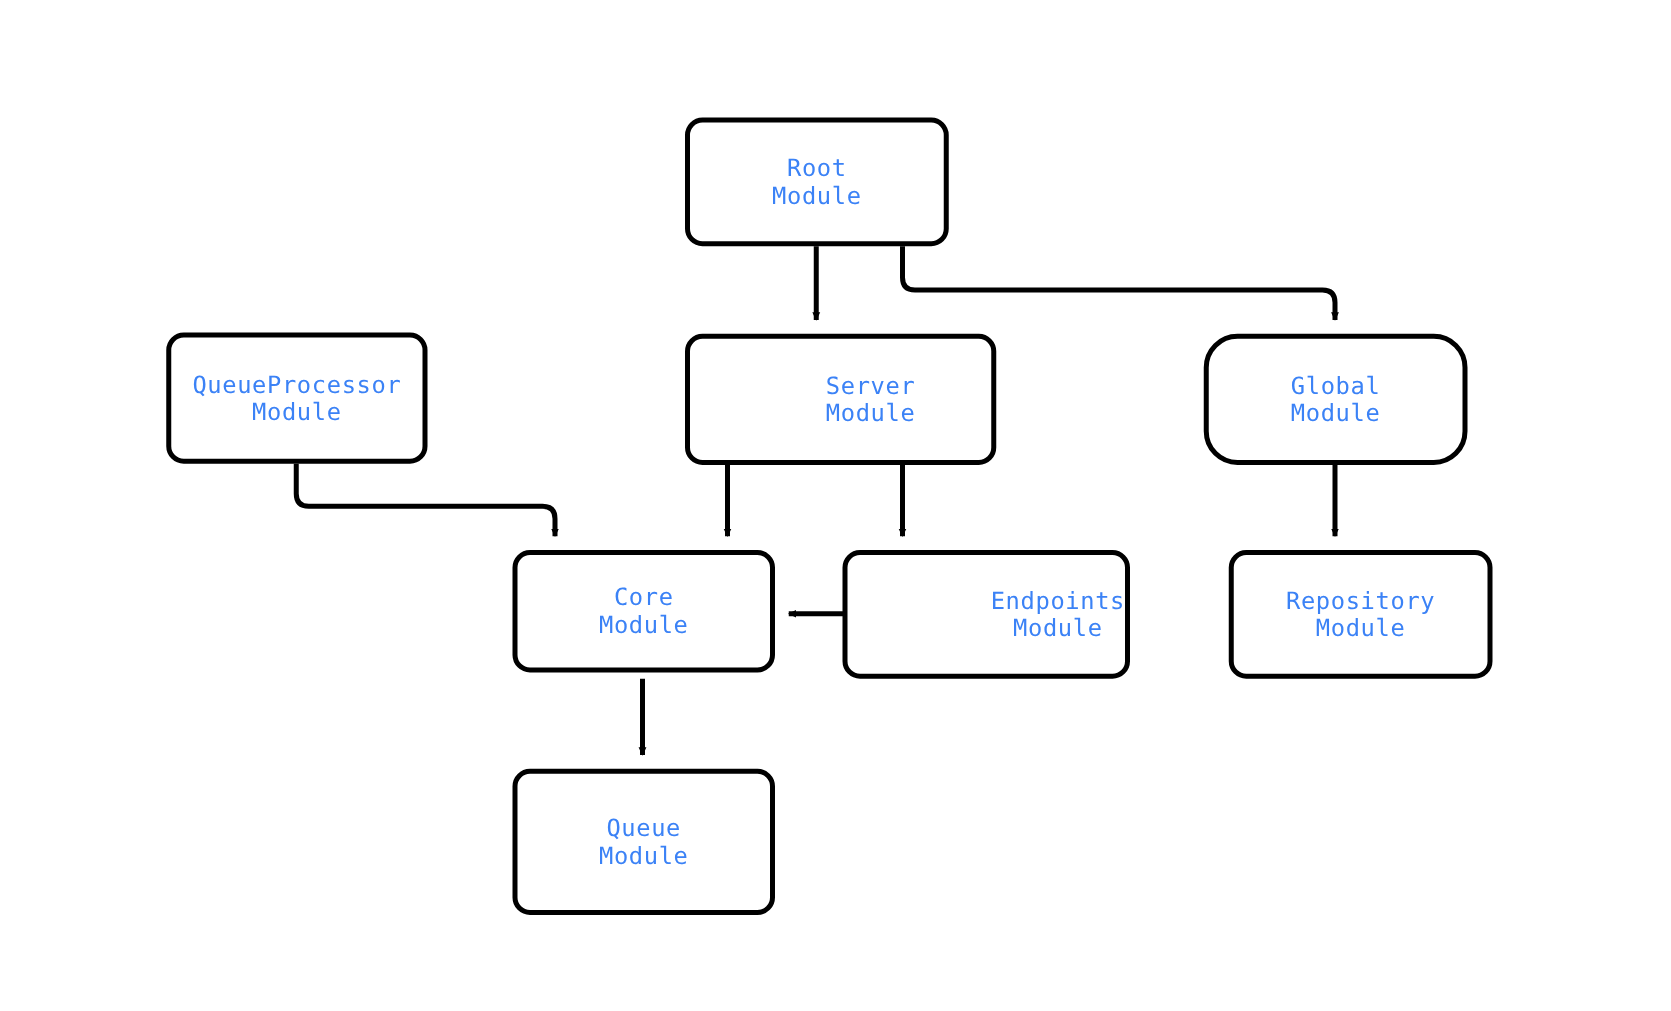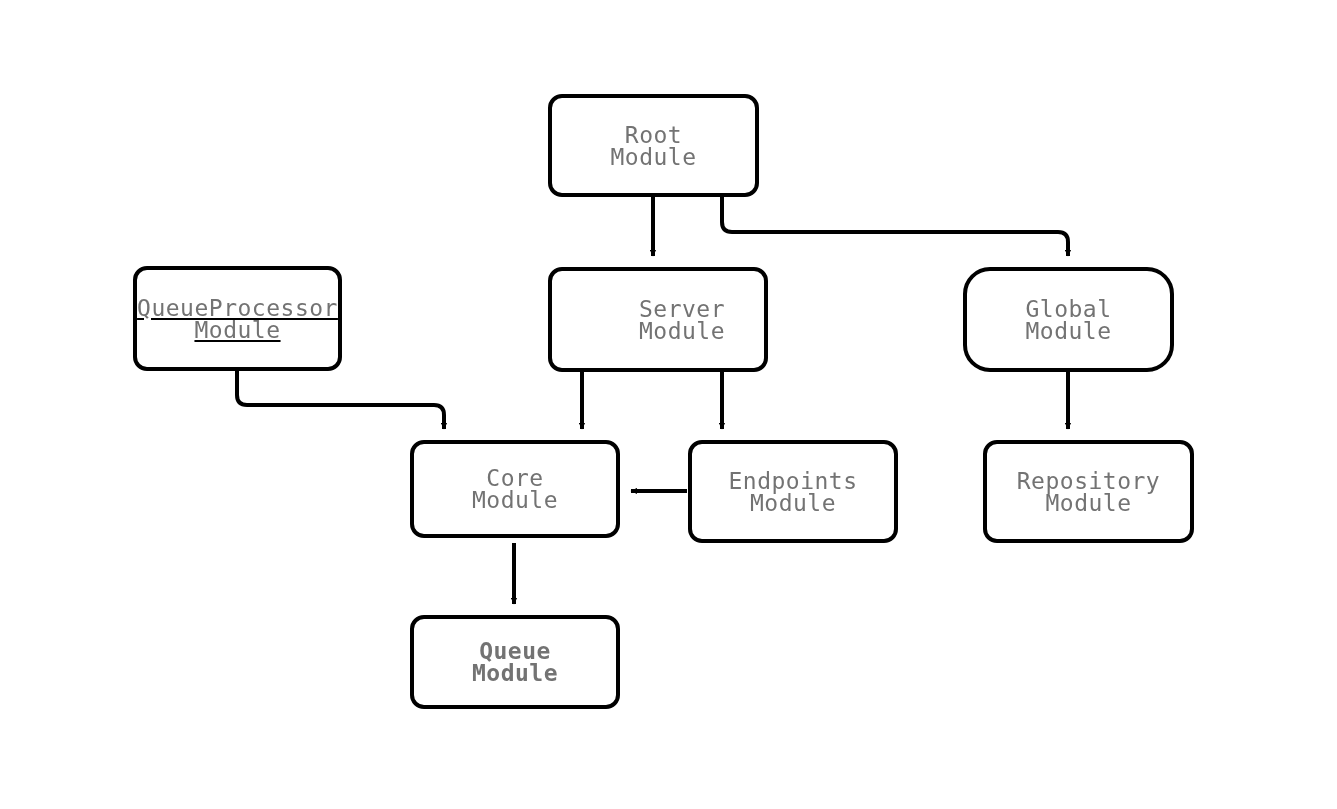--- a/index.html
+++ b/index.html
@@ -29,23 +29,23 @@
     background: #ffffff;
     border: 4px solid #000000;
     border-radius: 14px;
     display: flex;
     flex-direction: column;
     align-items: center;
     justify-content: center;
     z-index: 2;
   }
   .node-label {
-    color: #737373;
+    color: #3b82f6;
     font-family: "DejaVu Sans Mono", "Liberation Mono", monospace;
-    font-size: 23px;
+    font-size: 19px;
     line-height: 22px;
     letter-spacing: 0.5px;
     text-align: center;
     white-space: pre;
     user-select: none;
   }
 </style>
 </head>
 <body>
 
@@ -73,48 +73,48 @@
     <path d="M 1068 372 L 1068 429" fill="none" stroke="#000000" stroke-width="4" marker-end="url(#arrow-head)"></path>
 
     <path d="M 514 543 L 514 604" fill="none" stroke="#000000" stroke-width="4" marker-end="url(#arrow-head)"></path>
   </svg>
 
   <div class="node" style="left:548px; top:94px; width:211px; height:103px;">
     <div class="node-label">Root
 Module</div>
   </div>
 
-  <div class="node" style="left:133px; top:266px; width:209px; height:105px;text-decoration:underline;">
+  <div class="node" style="left:133px; top:266px; width:209px; height:105px;">
     <div class="node-label">QueueProcessor
 Module</div>
   </div>
 
-  <div class="node" style="left:548px; top:267px; width:220px; height:105px;padding-left:48px;">
+  <div class="node" style="left:548px; top:267px; width:249px; height:105px;padding-left:48px;">
     <div class="node-label">Server
 Module</div>
   </div>
 
   <div class="node" style="left:963px; top:267px; width:211px; height:105px;border-radius:27px;">
     <div class="node-label">Global
 Module</div>
   </div>
 
   <div class="node" style="left:410px; top:440px; width:210px; height:98px;">
     <div class="node-label">Core
 Module</div>
   </div>
 
-  <div class="node" style="left:688px; top:440px; width:210px; height:103px;">
+  <div class="node" style="left:674px; top:440px; width:230px; height:103px;align-items:flex-end;">
     <div class="node-label">Endpoints
 Module</div>
   </div>
 
   <div class="node" style="left:963px; top:440px; width:211px; height:103px;margin-left:20px;">
     <div class="node-label">Repository
 Module</div>
   </div>
 
-  <div class="node" style="left:410px; top:615px; width:210px; height:94px;font-weight:bold;">
+  <div class="node" style="left:410px; top:615px; width:210px; height:117px;">
     <div class="node-label">Queue
 Module</div>
   </div>
 
 </div>
 
 </body></html>

